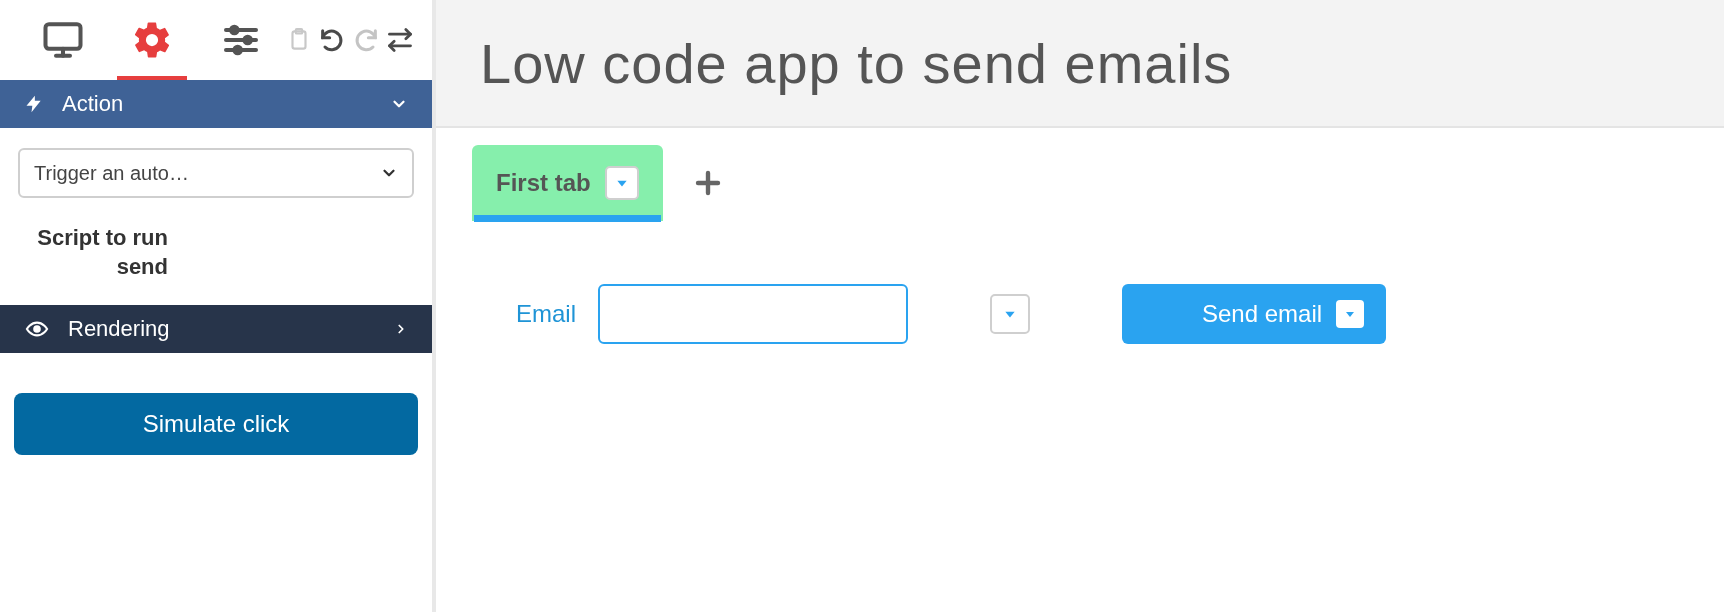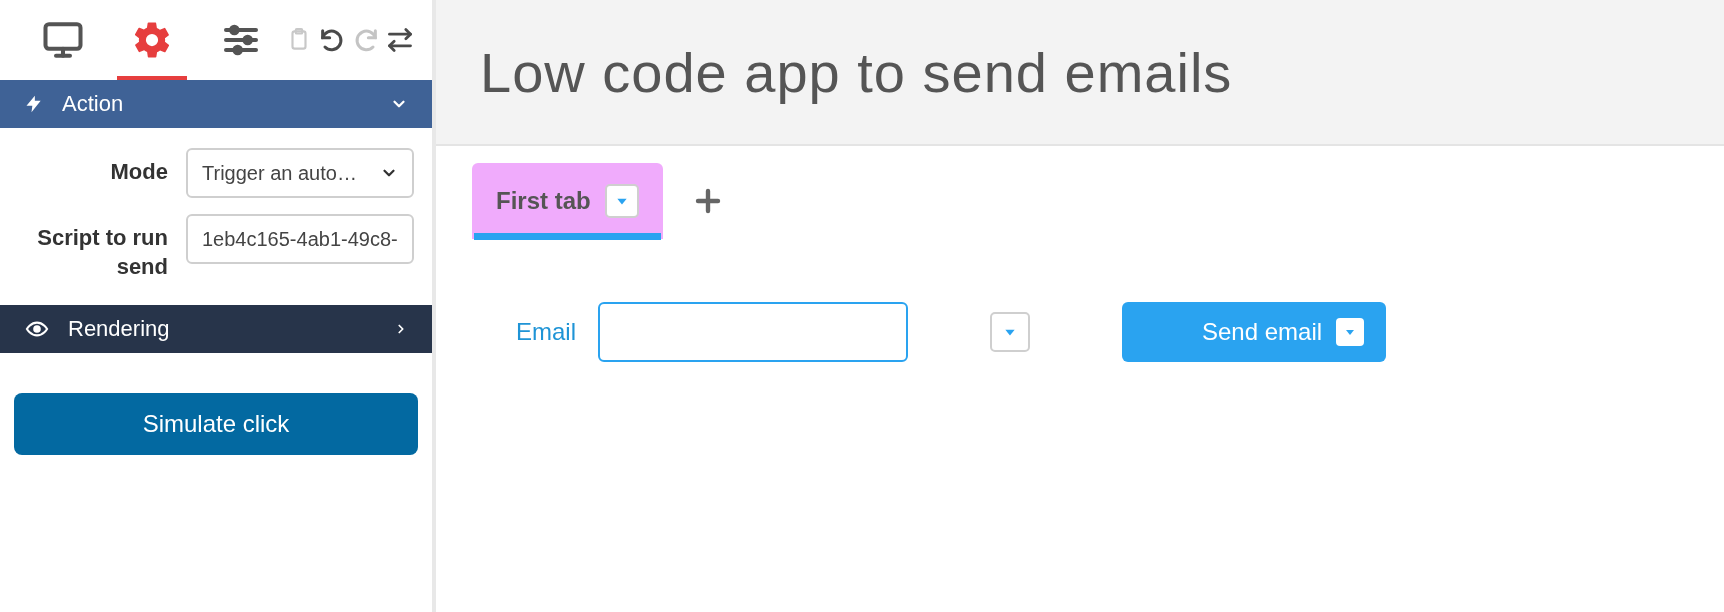--- a/index.html
+++ b/index.html
@@ -132,21 +132,21 @@
 }
 
 
 .right-area {
   flex: 1;
   display: flex;
   flex-direction: column;
 }
 
 .header-bar {
-  height: 146px;
+  height: 128px;
   background: #f3f3f3;
   border-bottom: 2px solid #e4e4e4;
   display: flex;
   align-items: center;
   padding-left: 44px;
 }
 
 .app-title {
   font-size: 56px;
   font-weight: 300;
@@ -177,21 +177,21 @@
   font-size: 24px;
   font-weight: 600;
   color: #555;
   border: 2px solid transparent;
   position: relative;
   background: #f8f8f8;
   border-top-left-radius: 6px;
   border-top-right-radius: 6px;
 }
 .tab.active {
-  background: #f0abfc;
+  background: #86efac;
   text-align: center;
 }
 .tab.active::after {
   content: "";
   position: absolute;
   bottom: -3px;
   left: 0; right: 0;
   height: 7px;
   background: #2aa3f0;
 }
@@ -344,35 +344,31 @@
     <span>Action</span>
     <span class="chev">
       <svg width="18" height="18" viewBox="0 0 24 24" fill="none" stroke="#fff" stroke-width="3" stroke-linecap="round" stroke-linejoin="round">
           <polyline points="6 9 12 15 18 9"></polyline>
         </svg>
     </span>
   </div>
 
   <div class="form-area">
     <div class="form-row">
-      <div class="form-label">Mode</div>
       <div class="select-box">
         <span style="overflow:hidden;text-overflow:ellipsis;white-space:nowrap;max-width:170px;">Trigger an automation</span>
         <span class="caret">
           <svg width="18" height="18" viewBox="0 0 24 24" fill="none" stroke="#333" stroke-width="3" stroke-linecap="round" stroke-linejoin="round">
               <polyline points="6 9 12 15 18 9"></polyline>
             </svg>
         </span>
       </div>
     </div>
     <div class="form-row">
       <div class="form-label">Script to run send</div>
-      <div class="text-box">
-        <span>1eb4c165-4ab1-49c8-</span>
-      </div>
     </div>
   </div>
 
   <div class="section-header dark">
     <span>
       <svg width="26" height="22" viewBox="0 0 24 24" fill="none" stroke="#fff" stroke-width="2.3">
           <path d="M1 12s4-7 11-7 11 7 11 7-4 7-11 7S1 12 1 12Z"></path>
           <circle cx="12" cy="12" r="3" fill="#fff"></circle>
         </svg>
     </span>

